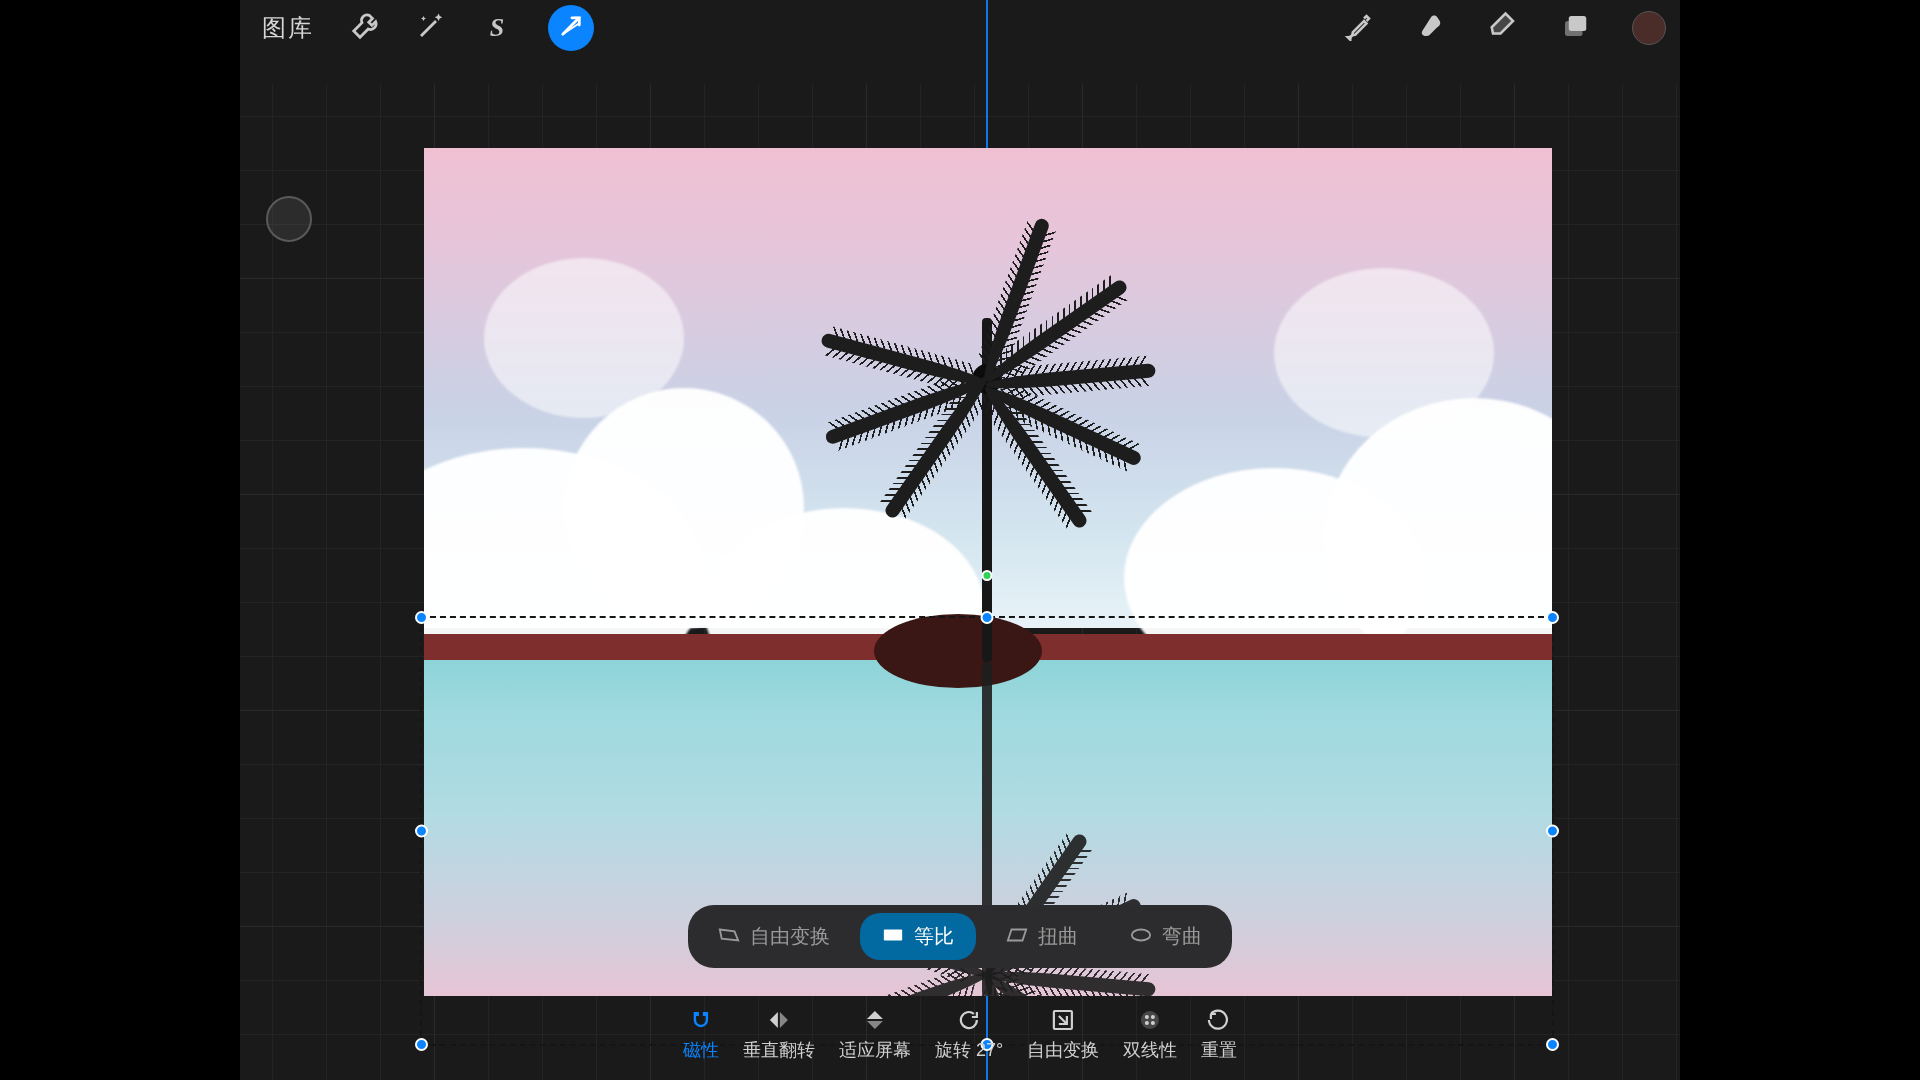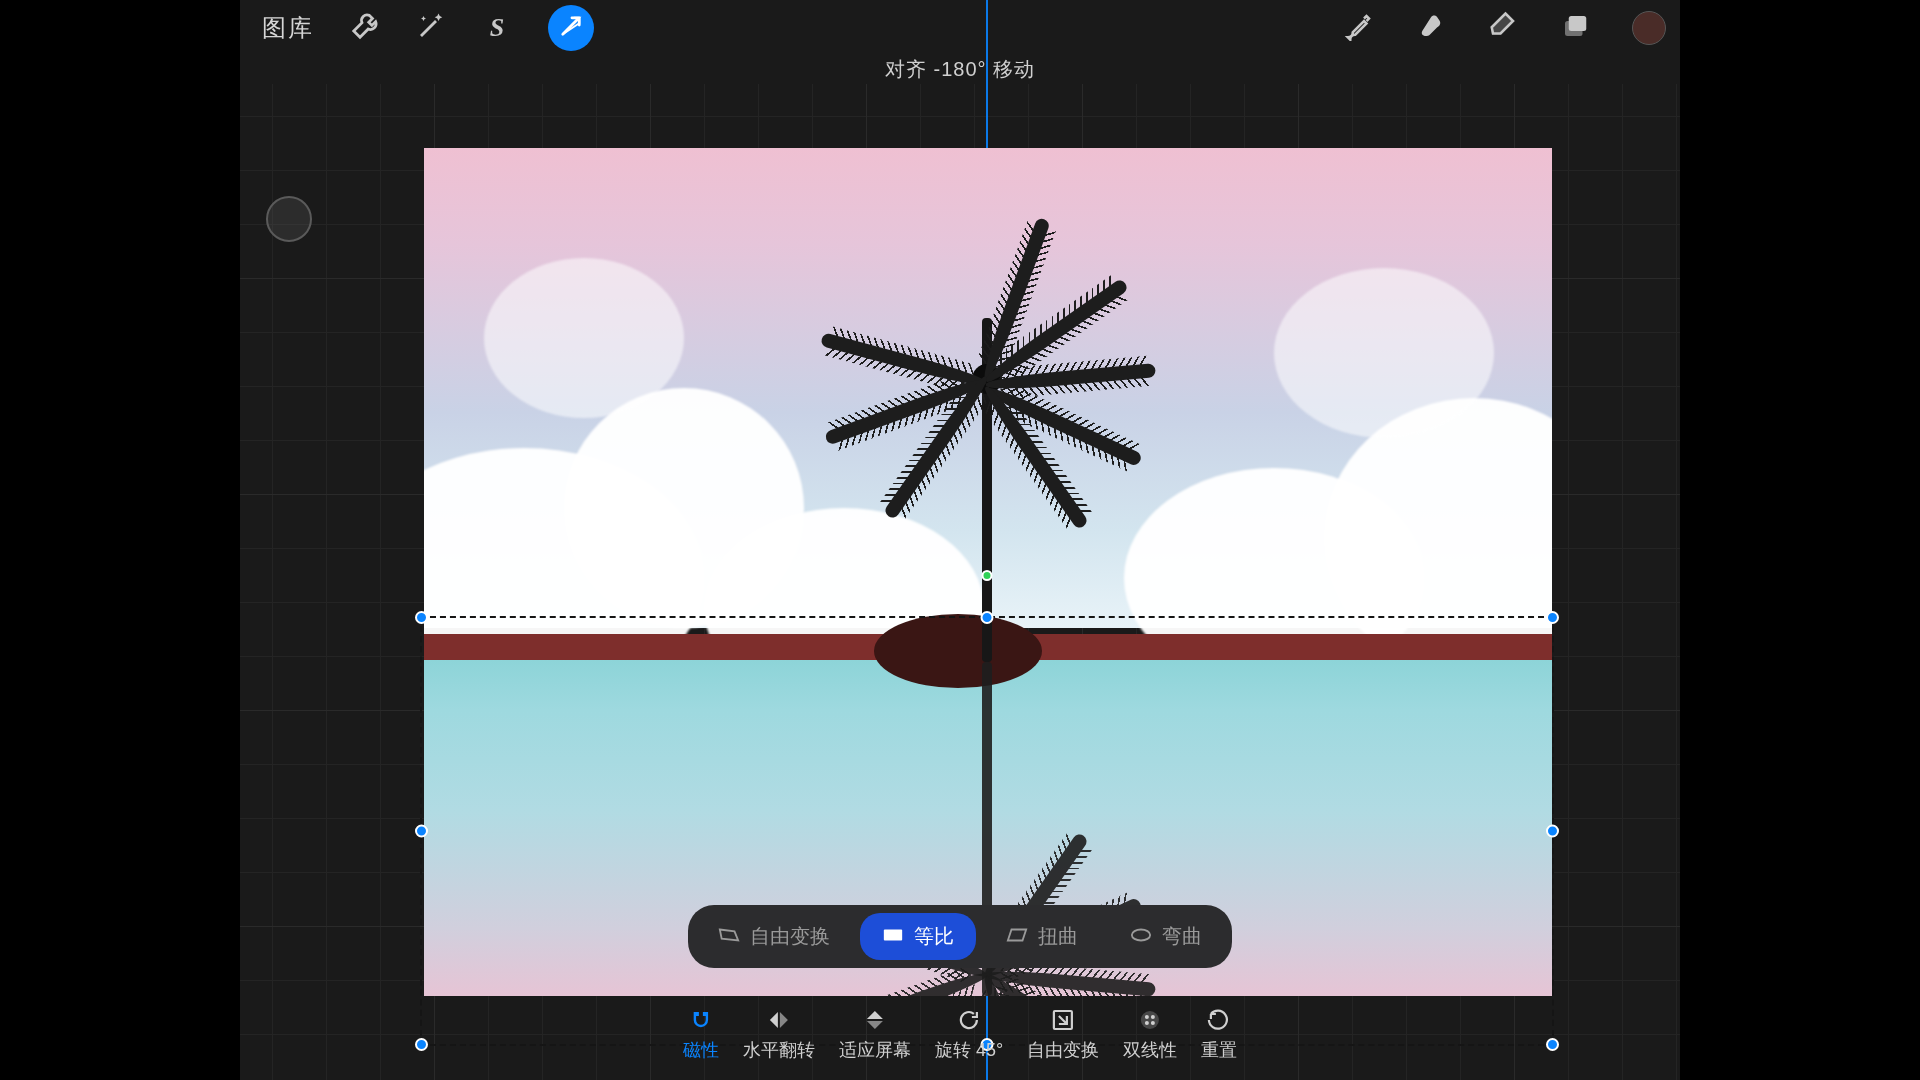--- a/index.html
+++ b/index.html
@@ -270,21 +270,21 @@
     align-items: center;
     gap: 10px;
     padding: 10px 22px;
     border-radius: 20px;
     color: #9a9a9a;
     font-size: 20px;
     cursor: pointer;
     text-align: right;
   }
   .mode-btn.active {
-    background: #1d4ed8;
+    background: #0369a1;
     color: #fff;
   }
   .mode-btn svg { width: 22px; height: 16px; }
 
   
   .action-bar {
     position: absolute;
     left: 50%;
     transform: translateX(-50%);
     bottom: 18px;
@@ -375,21 +375,20 @@
           <svg viewBox="0 0 24 24" fill="currentColor">
             <rect x="4" y="8" width="14" height="12" rx="2" opacity=".5"></rect>
             <rect x="7" y="4" width="14" height="12" rx="2"></rect>
           </svg>
         </span>
       </div>
       <div class="color-swatch" style="background:#4a2c28"></div>
     </div>
   </div>
 
-  <div class="status-text">对齐 -180° 移动</div>
 
   <div class="canvas-area">
 
     <div class="side-puck"></div>
     <div class="vline"></div>
 
     <div class="artwork">
       <div class="sky"></div>
 
       <div class="cloud" style="left:-80px; top:300px; width:360px; height:260px;"></div>
@@ -479,39 +478,39 @@
           </span>
         <span>磁性</span>
       </div>
       <div class="action-btn">
         <span class="ai">
           <svg viewBox="0 0 24 24" fill="currentColor">
             <path d="M11 4v16L3 12z"></path>
               <path d="M13 4v16l8-8z" opacity=".6"></path>
             </svg>
           </span>
-        <span>水平翻转</span>
+        <span>垂直翻转</span>
       </div>
       <div class="action-btn">
         <span class="ai">
           <svg viewBox="0 0 24 24" fill="currentColor">
             <path d="M4 11h16L12 3z"></path>
               <path d="M4 13h16l-8 8z" opacity=".6"></path>
             </svg>
           </span>
         <span>适应屏幕</span>
       </div>
       <div class="action-btn">
         <span class="ai">
           <svg viewBox="0 0 24 24" fill="none" stroke="currentColor" stroke-width="2.2">
             <path d="M20 12a8 8 0 1 1-3-6.2"></path>
               <path d="M20 4v5h-5"></path>
             </svg>
           </span>
-        <span>旋转 45°</span>
+        <span>旋转 27°</span>
       </div>
       <div class="action-btn">
         <span class="ai">
           <svg viewBox="0 0 24 24" fill="none" stroke="currentColor" stroke-width="2.2">
             <rect x="3" y="3" width="18" height="18" rx="1"></rect>
               <path d="M8 8l8 8M16 8v8H8"></path>
             </svg>
           </span>
         <span>自由变换</span>
       </div>

